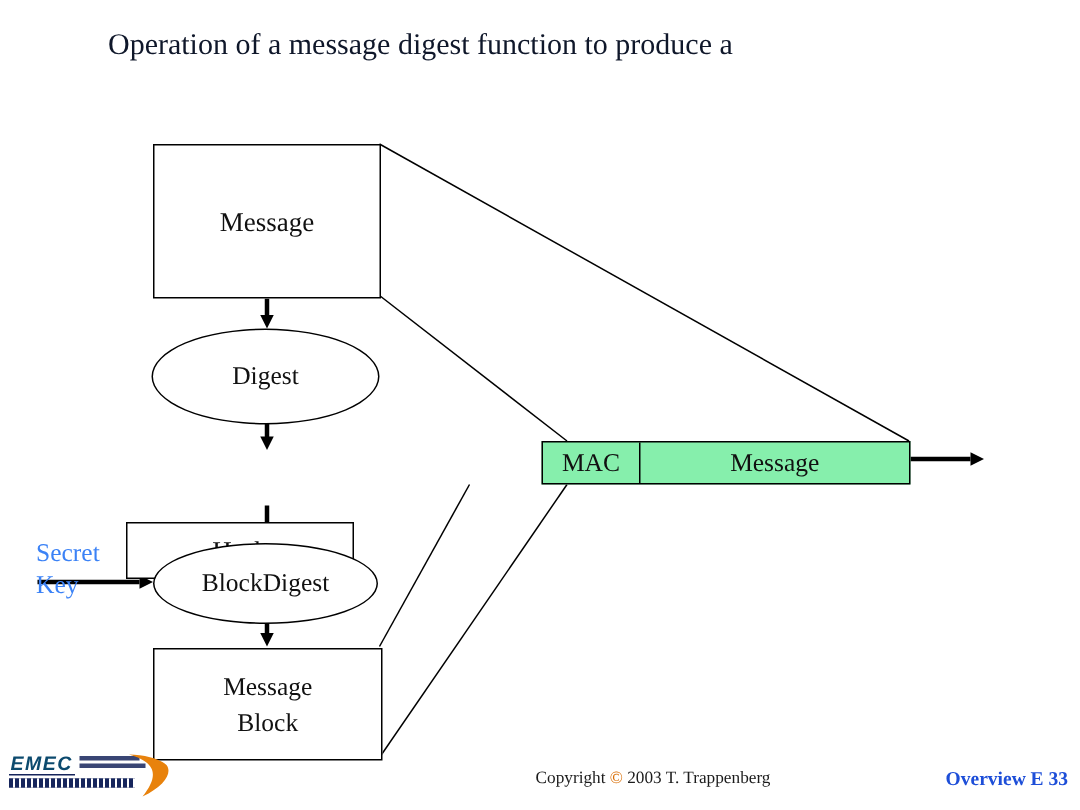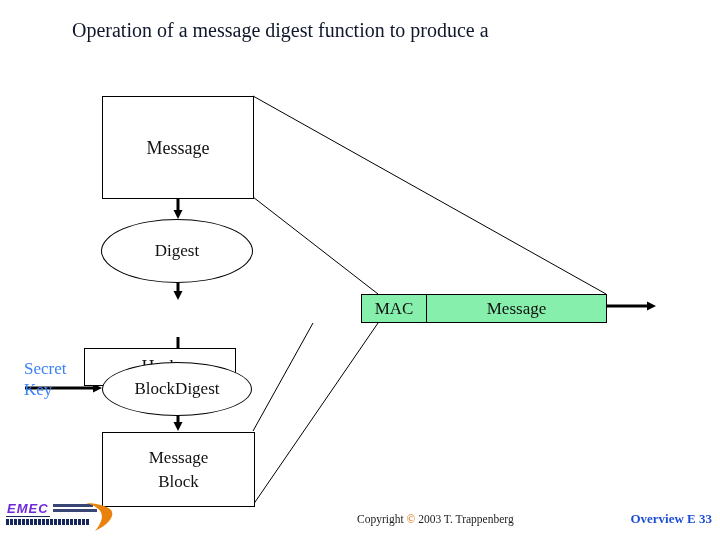--- a/index.html
+++ b/index.html
@@ -49,21 +49,21 @@
   .footer-copyright .csym{color:#d96c00;}
   .footer-page{
     position:absolute;right:8px;top:511px;font-size:13px;font-weight:bold;
     color:#1d4ed8;white-space:nowrap;
   }
   .logo{position:absolute;left:6px;top:502px;width:106px;height:32px;}
   .logo-row{display:flex;align-items:flex-start;}
   .logo-word{
     font-family:"Liberation Sans","DejaVu Sans",sans-serif;
     font-weight:bold;font-style:italic;font-size:13px;letter-spacing:1px;
-    color:#6d28d9;line-height:13px;border-bottom:1px solid #16255c;padding:0 1px 1px 1px;
+    color:#0c4a6e;line-height:13px;border-bottom:1px solid #16255c;padding:0 1px 1px 1px;
   }
   .logo-finelines{display:flex;flex-direction:column;gap:2px;margin:2px 0 0 3px;}
   .logo-fineline{height:3px;background:#16255c;opacity:.85;}
   .fl1{width:40px;}
   .fl2{width:44px;}
   .logo-bar{
     margin-top:2px;width:84px;height:6px;background:#16255c;
     background-image:repeating-linear-gradient(90deg,#16255c 0 3px,#ffffff 3px 4px);
   }
   .logo-swoosh{position:absolute;left:80px;top:0;width:28px;height:31px;}

